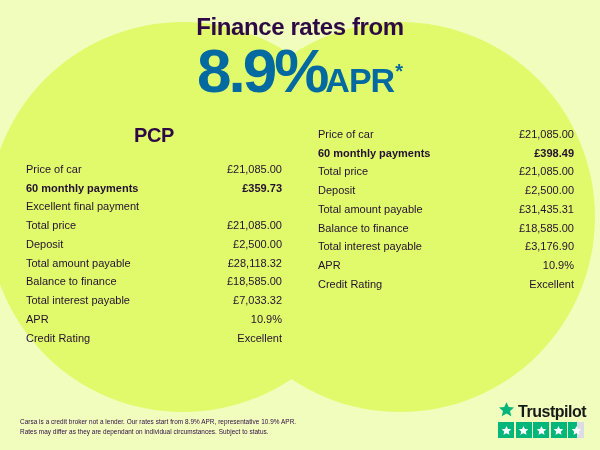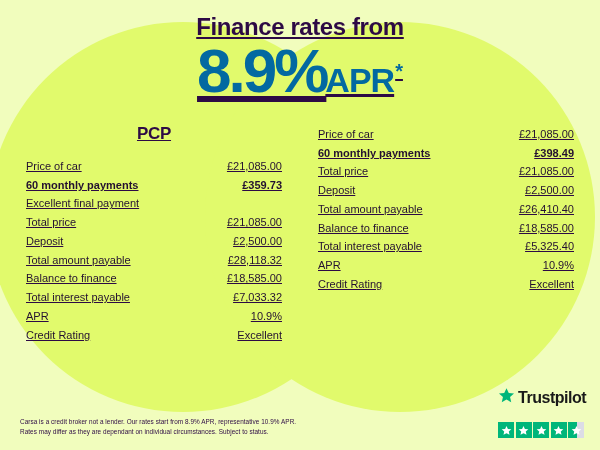--- a/index.html
+++ b/index.html
@@ -20,21 +20,21 @@
   .circles { position:absolute; inset:0; z-index:0; pointer-events:none; }
   .circle {
     position:absolute;
     border-radius:50%;
     background:#e1fa6c;
   }
   .circle-left  { left:-12px;  top:22px; width:390px; height:390px; }
   .circle-right { left:205px;  top:22px; width:390px; height:390px; }
 
   
-  .content { position:relative; z-index:2; width:600px; height:450px;text-decoration:underline; }
+  .content { position:relative; z-index:2; width:600px; height:450px; }
 
   
   .header { text-align:center; padding-top:14px; }
 
   .title {
     font-size:24px;
     font-weight:bold;
     letter-spacing:-0.4px;
     color:#2d0a45;
     line-height:1.1;
@@ -71,21 +71,21 @@
   
   .tables {
     display:flex;
     margin-top:22px;
     padding:0 8px;
   }
   .table-col { width:50%; padding:0 10px; }
 
   .table-heading {
     text-align:center;
-    font-size:17px;
+    font-size:20px;
     font-weight:bold;
     color:#2d0a45;
     letter-spacing:-0.3px;
     margin-bottom:12px;
   }
 
   .rows { padding:0 8px; }
 
   .row {
     display:flex;
@@ -113,21 +113,21 @@
 
   .disclaimer {
     font-size:6.4px;
     line-height:1.65;
     color:#2d0a45;
     max-width:330px;
     letter-spacing:0.05px;
   }
 
   
-  .trustpilot { display:flex; flex-direction:column; align-items:flex-start; gap:14px; }
+  .trustpilot { display:flex; flex-direction:column; align-items:flex-start; gap:0; }
   .tp-brand { display:flex; align-items:center; gap:3px; }
   .tp-name {
     font-size:16px;
     font-weight:bold;
     color:#191919;
     letter-spacing:-0.5px;
   }
   .tp-stars { display:flex; gap:1.5px; }
   .tp-star {
     width:16px; height:16px;
@@ -224,29 +224,29 @@
           <div class="row">
             <span class="lbl">Total price</span>
             <span class="val">£21,085.00</span>
           </div>
           <div class="row">
             <span class="lbl">Deposit</span>
             <span class="val">£2,500.00</span>
           </div>
           <div class="row">
             <span class="lbl">Total amount payable</span>
-            <span class="val">£26,410.40</span>
+            <span class="val">£31,435.31</span>
           </div>
           <div class="row">
             <span class="lbl">Balance to finance</span>
             <span class="val">£18,585.00</span>
           </div>
           <div class="row">
             <span class="lbl">Total interest payable</span>
-            <span class="val">£5,325.40</span>
+            <span class="val">£3,176.90</span>
           </div>
           <div class="row">
             <span class="lbl">APR</span>
             <span class="val">10.9%</span>
           </div>
           <div class="row">
             <span class="lbl">Credit Rating</span>
             <span class="val">Excellent</span>
           </div>
         </div>

